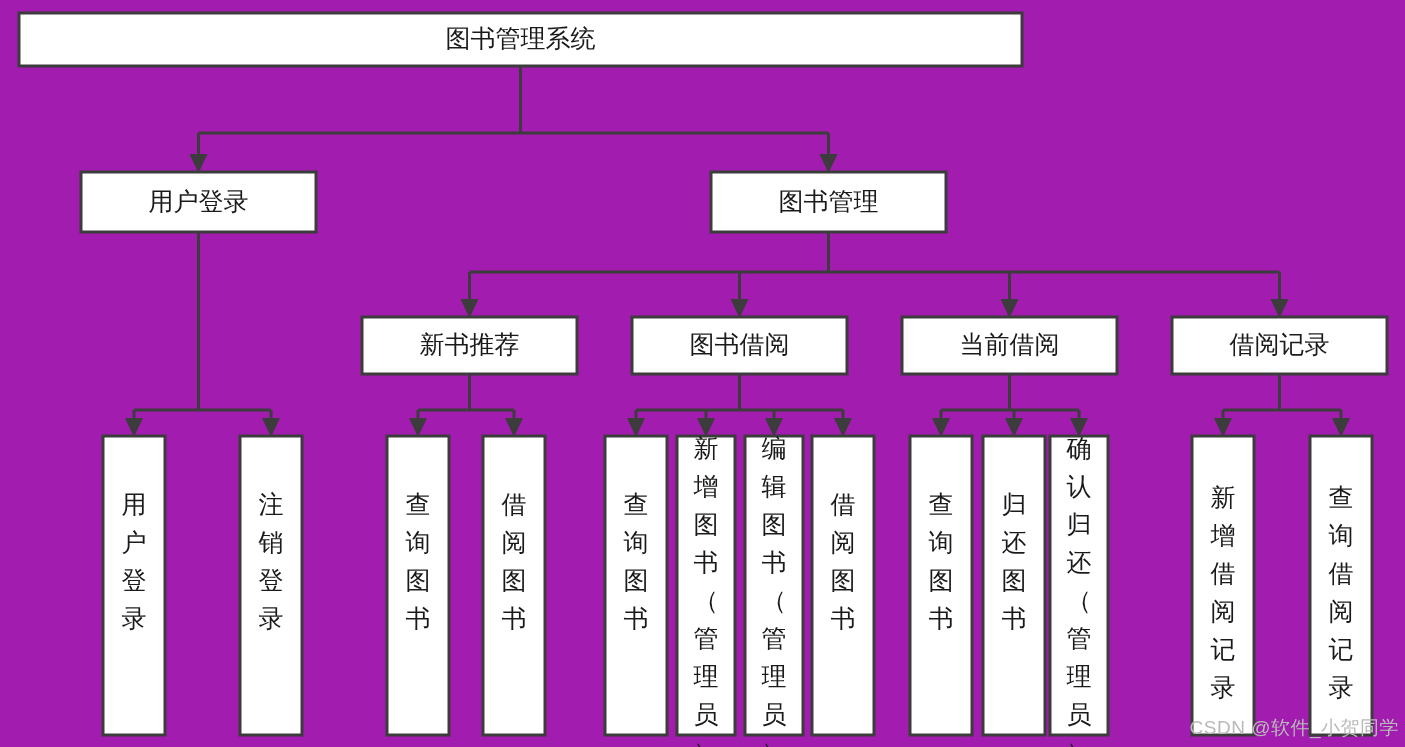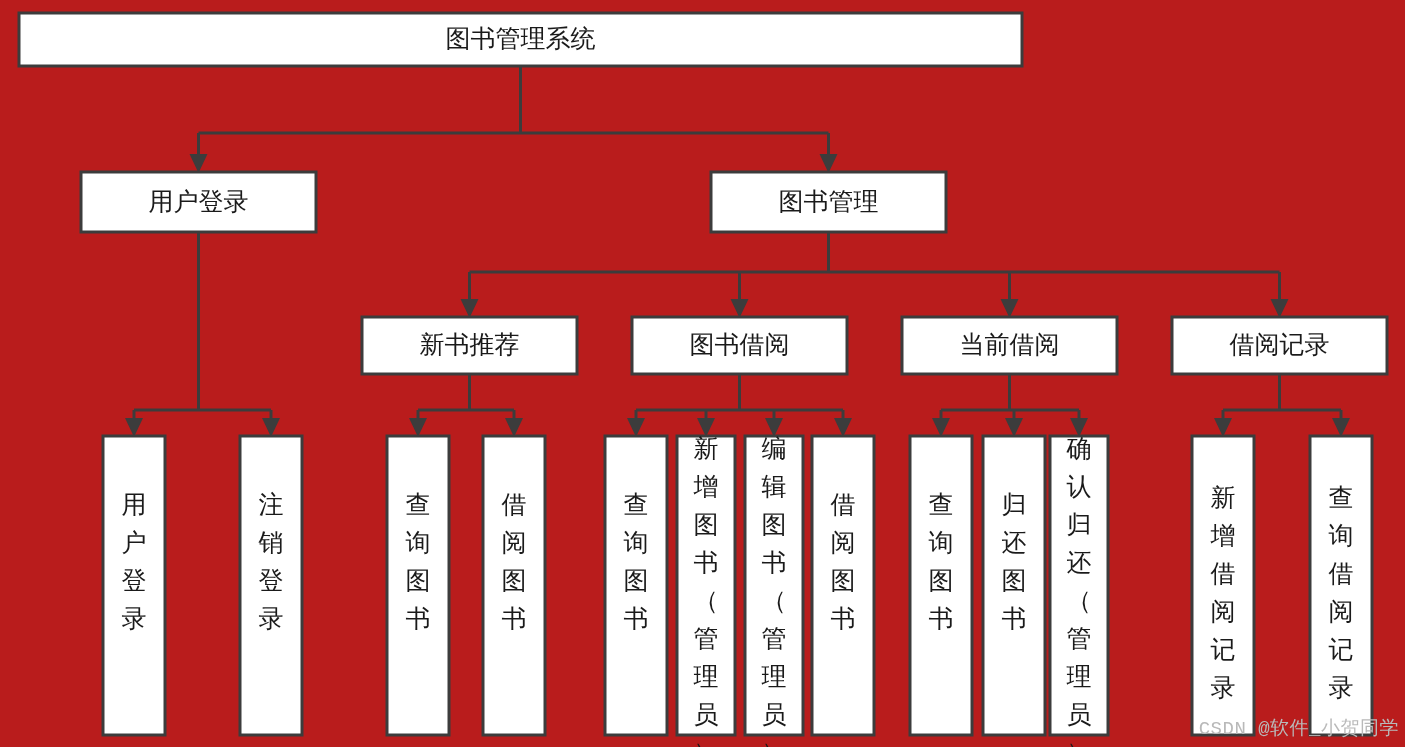--- a/index.html
+++ b/index.html
@@ -1,35 +1,35 @@
 <!DOCTYPE html>
 <html><head>
 <meta charset="utf-8">
 <style>
   html,body{margin:0;padding:0;background:#ffffff;}
   body{
     width:1405px;height:747px;overflow:hidden;
     font-family:"Liberation Sans","DejaVu Sans",sans-serif;
     background:#ffffff;
   }
-  #diagram-root{position:relative;width:1405px;height:747px;background:#b91c1c;}
+  #diagram-root{position:relative;width:1405px;height:747px;background:#a21caf;}
   svg#tree-svg{position:absolute;left:0;top:0;width:1405px;height:747px;}
   .box-rect{fill:#ffffff;stroke:#3c3c3c;stroke-width:3;}
   .connector{stroke:#3c3c3c;stroke-width:3;fill:none;}
   .arrow-head{fill:#3c3c3c;stroke:none;}
   .node-label{
     font-family:"Liberation Sans","DejaVu Sans",sans-serif;
     fill:#1a1a1a;
     dominant-baseline:middle;
   }
   .label-h{font-size:25px;text-anchor:middle;}
   .label-v{font-size:25px;text-anchor:middle;}
   .watermark{
     position:absolute;right:6px;bottom:6px;
-    font-family:Liberation Mono, monospace;
+    font-family:Liberation Sans, sans-serif;
     font-size:19px;color:#b9b9b9;
     white-space:nowrap;letter-spacing:0.5px;
     user-select:none;
   }
 </style>
 </head>
 <body>
 
 <div id="diagram-root">
   <svg id="tree-svg" viewBox="0 0 1405 747" xmlns="http://www.w3.org/2000/svg">

